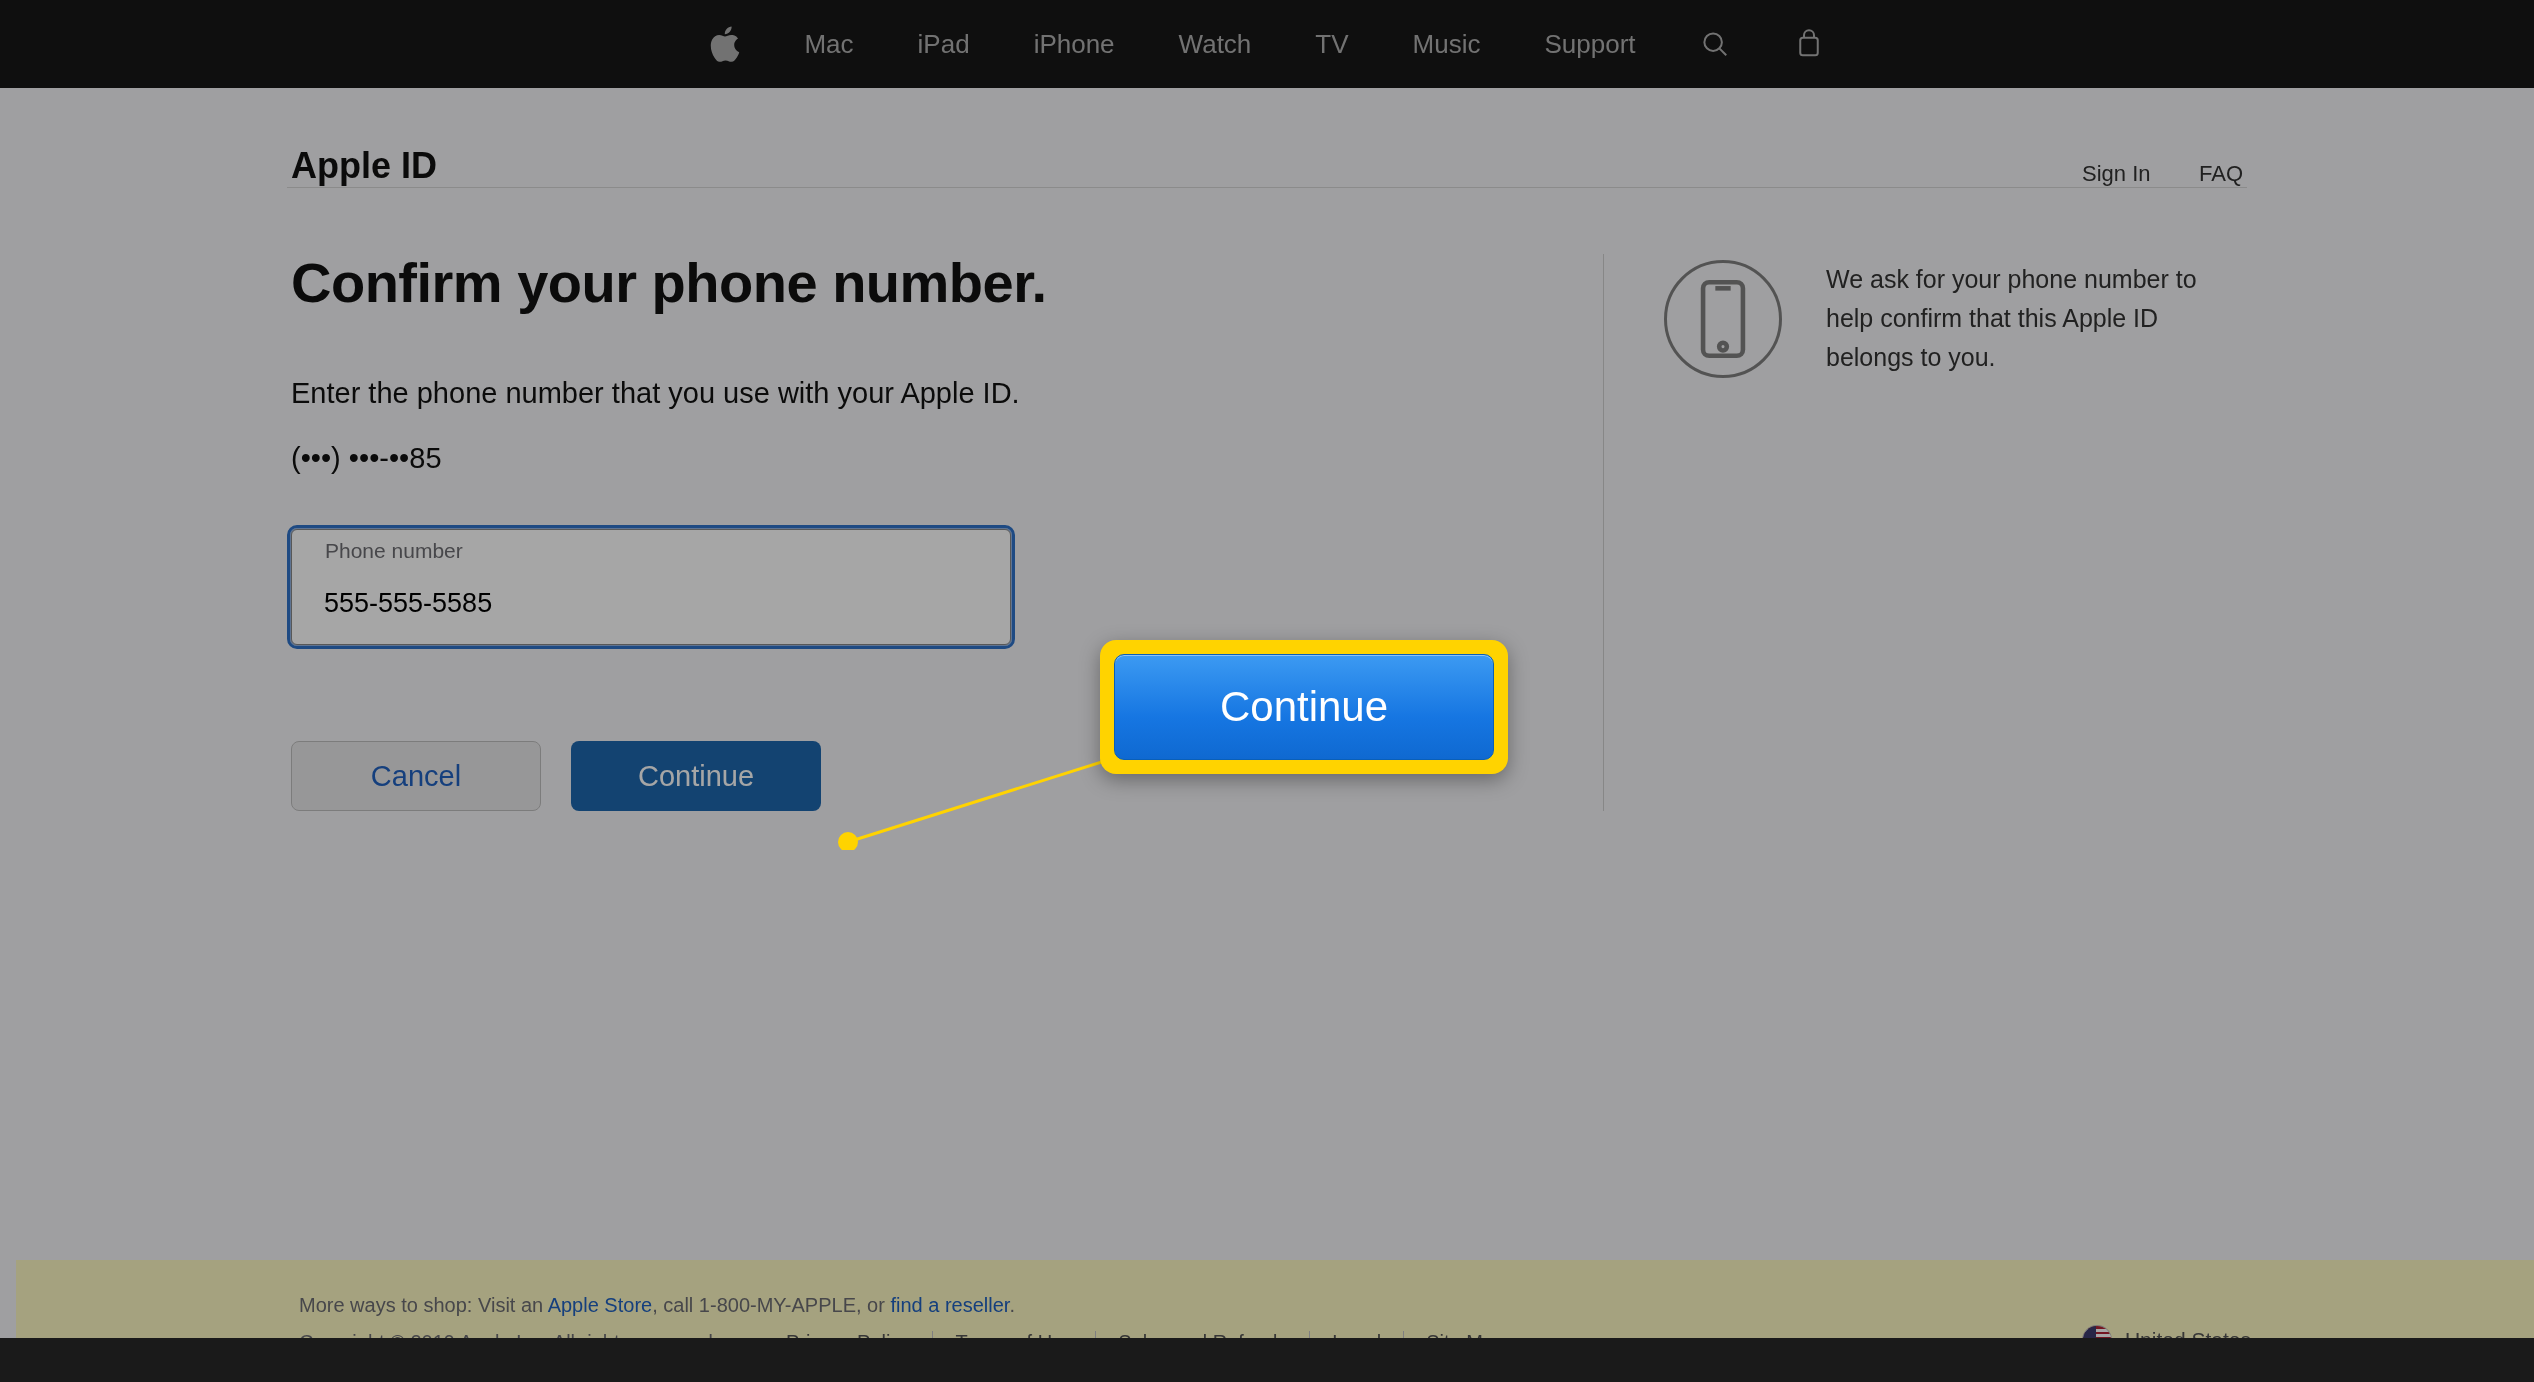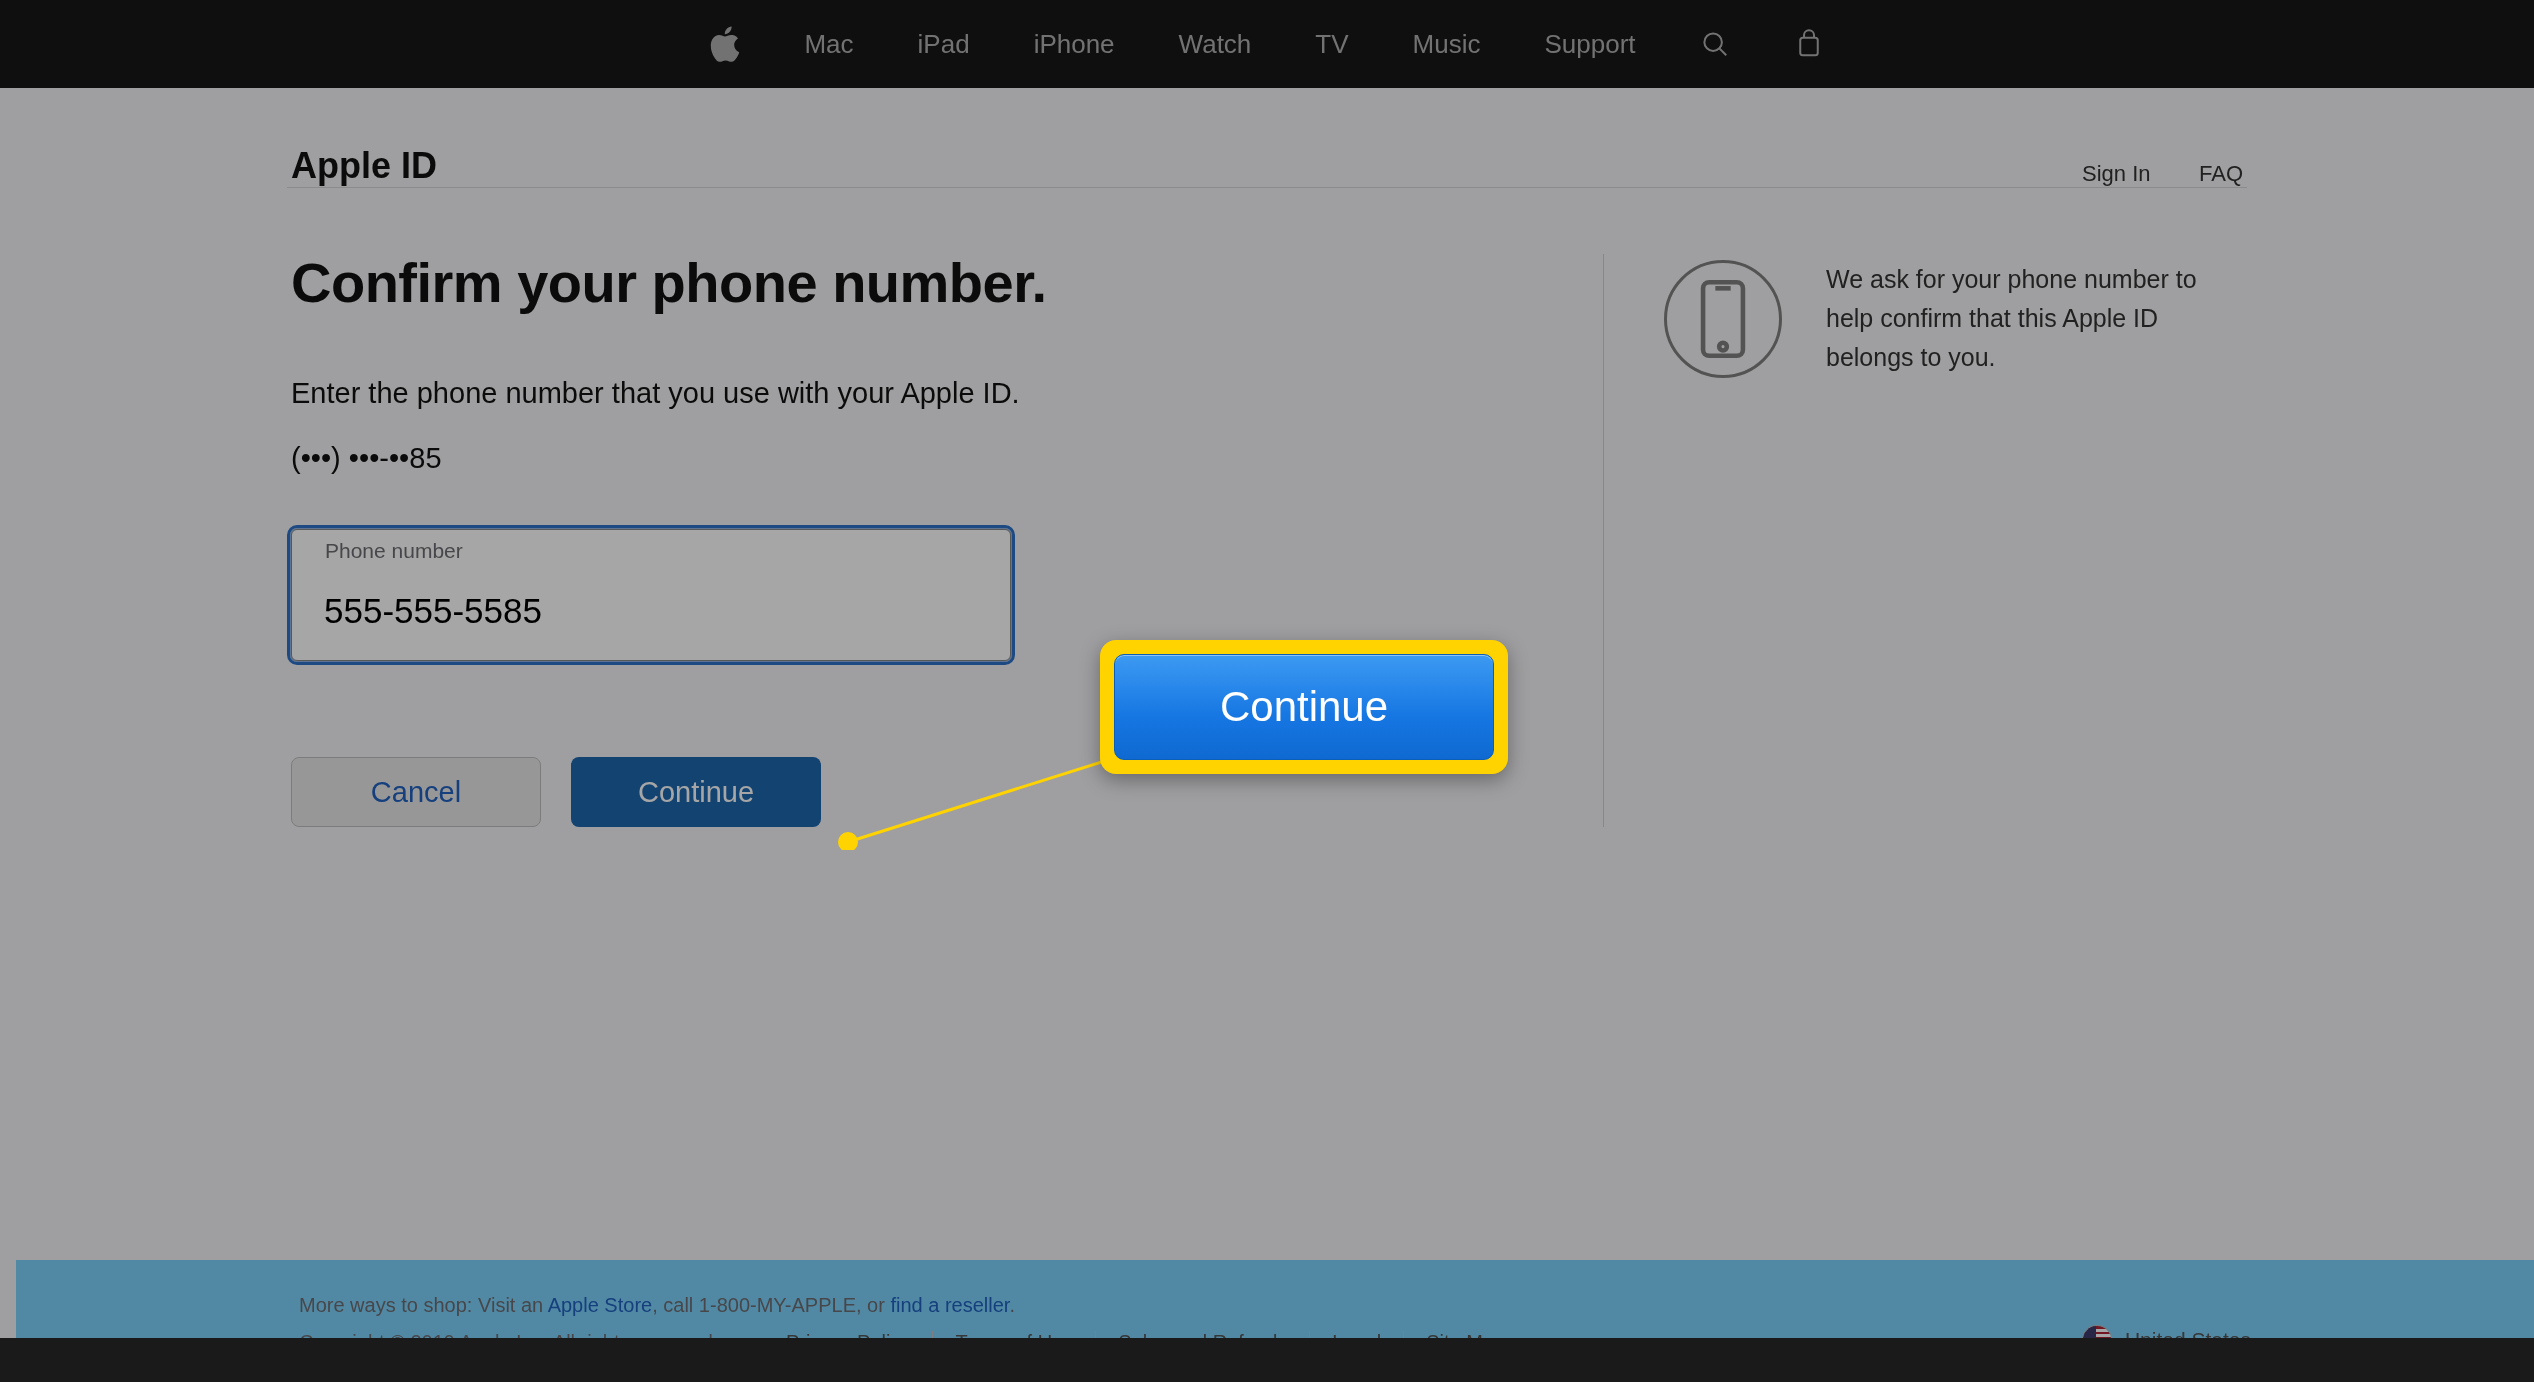--- a/index.html
+++ b/index.html
@@ -86,23 +86,23 @@
     position: relative;
     width: 720px;
     margin-bottom: 96px;
   }
   .input-label {
     position: absolute; top: 10px; left: 34px;
     font-size: 21px; color: #6e6e73;
   }
   .phone-input {
     width: 100%;
-    height: 132px;
+    height: 116px;
     padding: 42px 32px 10px 32px;
-    font-size: 35px;
+    font-size: 27px;
     border: 1px solid #888;
     border-radius: 6px;
     outline: 3px solid #2f72c9;
     outline-offset: 1px;
     background: #fff;
     box-shadow: 0 0 0 1px rgba(47,114,201,0.5);
   }
 
   .btn-row { display: flex; gap: 30px; }
   .btn {
@@ -113,21 +113,21 @@
     border: 1px solid #bfbfbf;
     cursor: pointer;
   }
   .btn-cancel { background: #e9e9ea; color: #2162c0; }
   .btn-continue { background: #1e67ae; color: #fff; border: none; }
 
   
   .footer {
     position: absolute;
     bottom: 0; left: 16px; right: 0;
-    background: #7dd3fc;
+    background: #fef9c3;
     padding: 34px 0 28px;
   }
   .footer-inner { max-width: 1960px; margin: 0 auto; padding: 0 4px; font-size: 20px; color: #6e6e73; }
   .footer-inner .row1 { margin-bottom: 14px; }
   .footer-inner a { color: #2162c0; text-decoration: none; }
   .footer-links { display: inline-flex; align-items: center; gap: 0; margin-left: 40px; }
   .footer-links span { padding: 0 22px; border-right: 1px solid #c4c4c6; color: #555; }
   .footer-links span:last-child { border-right: none; }
   .country {
     position: absolute; right: calc((100% - 1960px)/2 + 4px); bottom: 28px;

